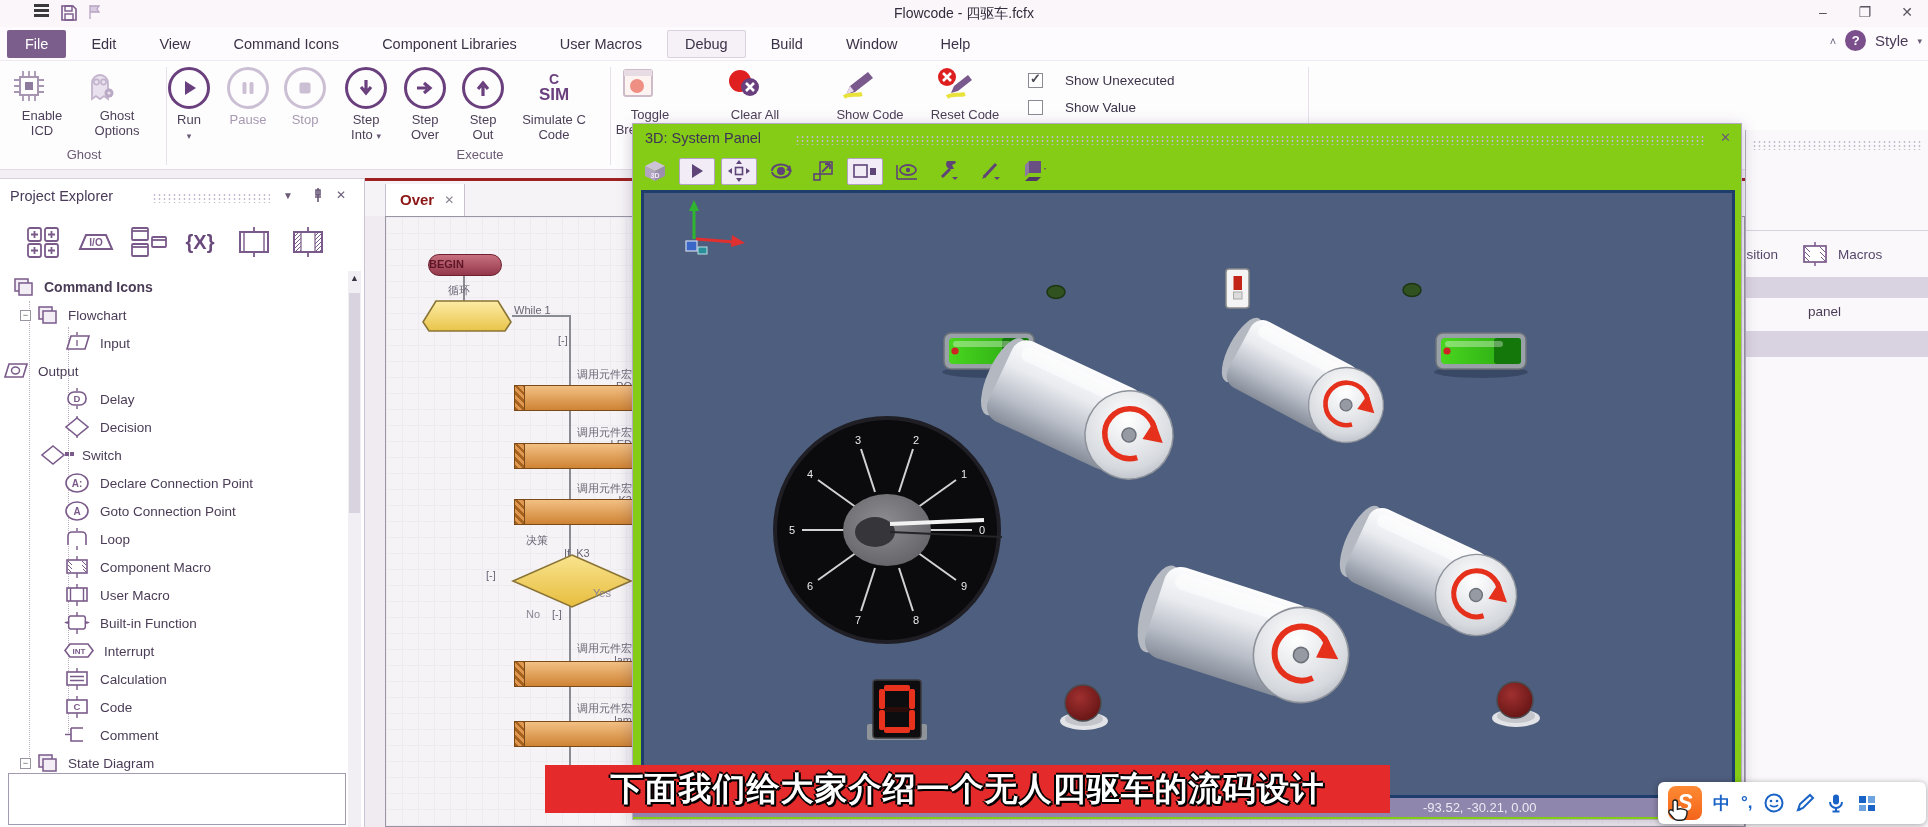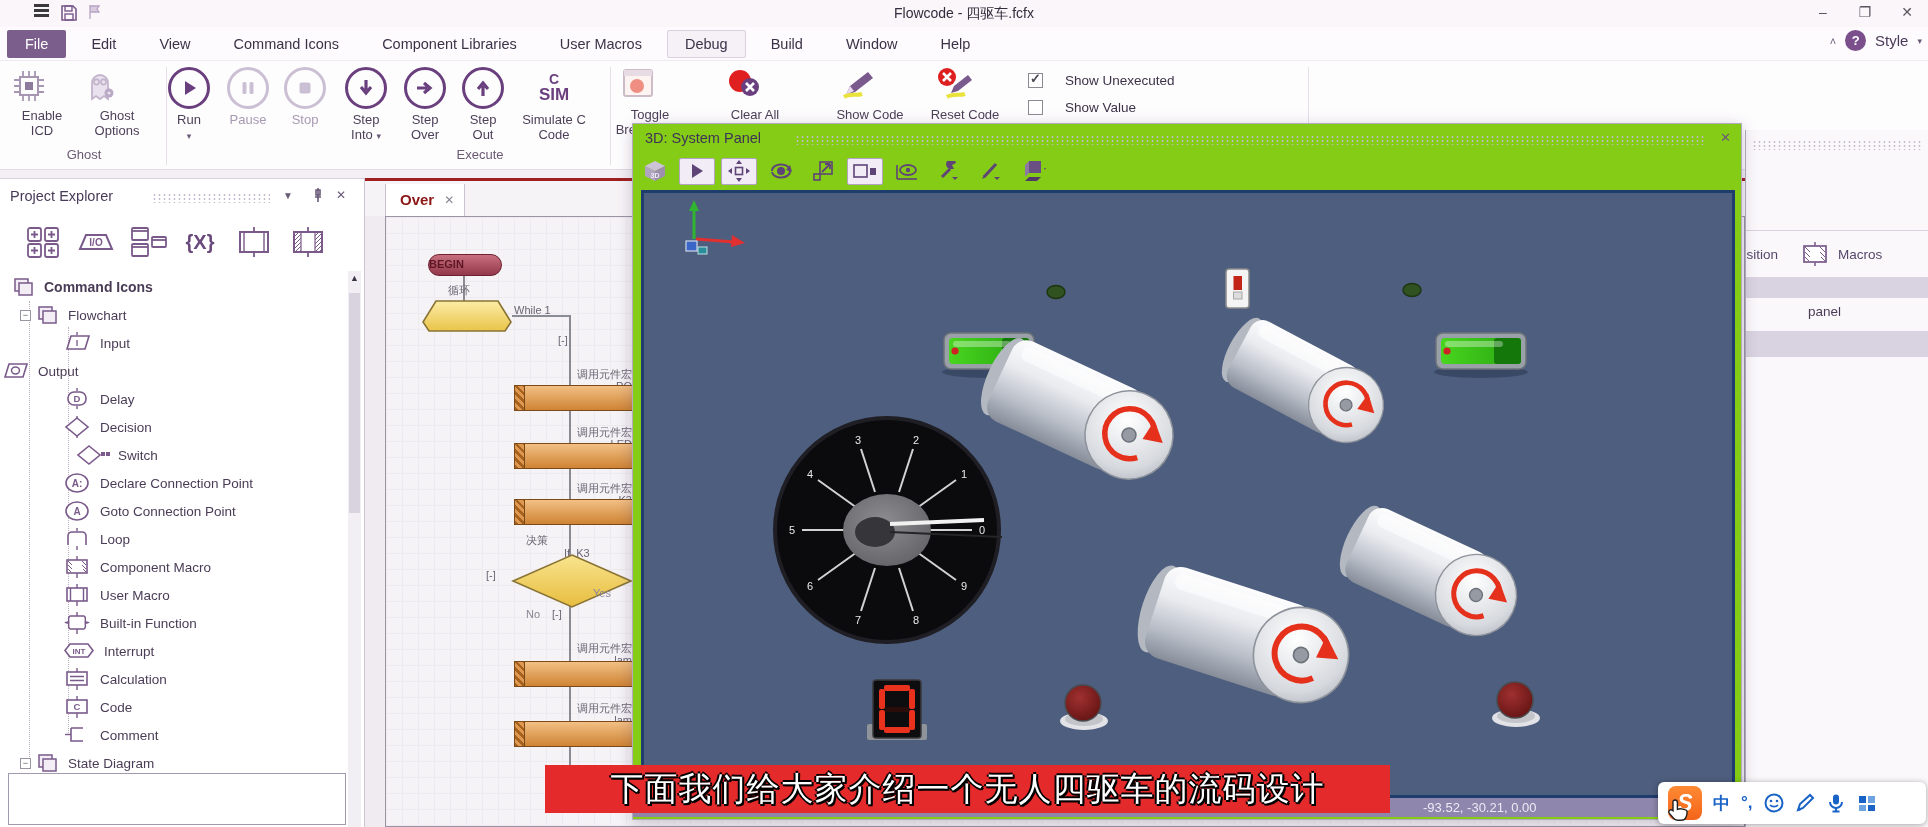--- a/index.html
+++ b/index.html
@@ -74,21 +74,21 @@
 #p3status{position:absolute;left:0;bottom:2px;width:100%;height:19px;background:#8e86ac;color:#eceaf4;font-size:13px;line-height:19px}
 #p3status span{position:absolute;left:790px}
 
 #rightdock{position:absolute;left:1745px;top:130px;width:183px;height:697px;background:#faf8fb;border-left:1px solid #b6aec2;overflow:hidden;z-index:5}
 #rdHeader{position:absolute;left:0;top:108px;width:183px;height:32px;display:flex;align-items:center;gap:8px;font-size:13.5px;color:#55476a}
 .clipLeft{overflow:hidden;white-space:nowrap;width:46px}
 .clipLeft span{margin-left:-16px}
 .rdstripe{position:absolute;left:0;width:183px;background:#d9d2e0}
 
 #subtitle{position:absolute;left:545px;top:765px;width:845px;height:48px;background:#e42a2a;z-index:60;display:flex;align-items:center;justify-content:center}
-#subtitle span{font-size:33px;font-weight:normal;color:#fff;letter-spacing:1px;text-shadow:-2px 0 0 #000,2px 0 0 #000,0 -2px 0 #000,0 2px 0 #000,2px 2px 0 #000}
+#subtitle span{font-size:33px;font-weight:bold;color:#fff;letter-spacing:1px;text-shadow:-2px 0 0 #000,2px 0 0 #000,0 -2px 0 #000,0 2px 0 #000,2px 2px 0 #000}
 #ime{position:absolute;left:1658px;top:782px;width:268px;height:42px;background:#fff;border-radius:6px;box-shadow:0 1px 6px rgba(0,0,0,.35);z-index:70;display:flex;align-items:center;gap:11px;padding:0 10px}
 #imeLogo{width:34px;height:34px;border-radius:8px;background:linear-gradient(#ff8a33,#f3641a);color:#fff;font-size:23px;font-weight:bold;text-align:center;line-height:34px;font-style:italic}
 .imeIco{color:#1a63c6;font-size:17px;font-weight:bold}
 #cursorHand{position:absolute;left:1666px;top:798px;z-index:75}
 .ribbon-dbg-lbl{position:absolute;font-size:13px;color:#4c3f58;text-align:center;line-height:15px;white-space:pre-line}
 </style>
 </head>
 <body>
 
 <div id="titlebar">
@@ -379,21 +379,21 @@
         </svg>
       <span class="lbl">Delay</span>
     </div>
     <div class="trow" style="padding-left:62px">
       <svg width="30" height="22" viewBox="0 0 30 22">
           <path d="M15 0v2M15 20v2" stroke="#7a5a8a" stroke-width="1.4"></path>
           <polygon points="15,2 26,11 15,20 4,11" fill="#fff" stroke="#7a5a8a" stroke-width="1.6"></polygon>
         </svg>
       <span class="lbl">Decision</span>
     </div>
-    <div class="trow" style="padding-left:76px">
+    <div class="trow" style="padding-left:40px">
       <svg width="34" height="22" viewBox="0 0 34 22">
           <polygon points="13,2 24,11 13,20 2,11" fill="#fff" stroke="#7a5a8a" stroke-width="1.6"></polygon>
           <rect x="25" y="8" width="4" height="4" fill="#7a5a8a"></rect>
           <rect x="30" y="8" width="4" height="4" fill="#7a5a8a"></rect>
         </svg>
       <span class="lbl">Switch</span>
     </div>
     <div class="trow" style="padding-left:62px">
       <svg width="30" height="22" viewBox="0 0 30 22">
           <ellipse cx="15" cy="11" rx="11" ry="9" fill="#fff" stroke="#7a5a8a" stroke-width="1.6"></ellipse>

